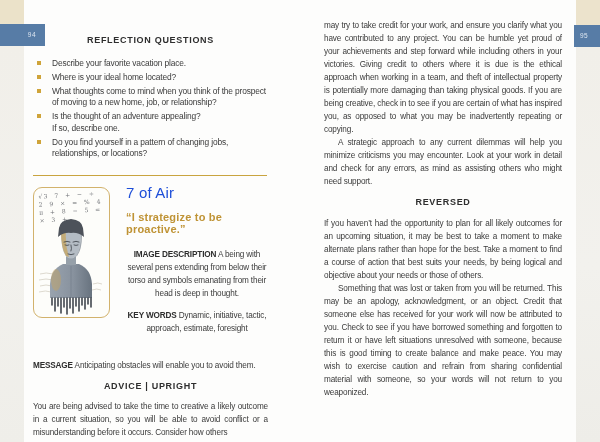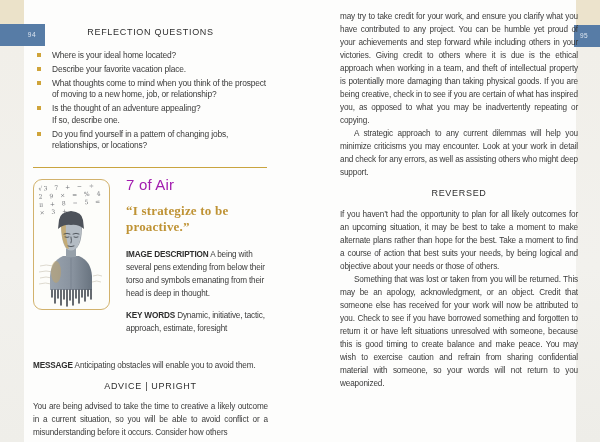--- a/index.html
+++ b/index.html
@@ -12,25 +12,25 @@
   .edge{position:absolute;top:0;width:24px;height:442px;}
   .edge-left{left:0;background:linear-gradient(180deg,#ebe2c9 0px,#ebe2c9 22px,#f1efe9 46px,#f2f1ed 60%,#efeee9 100%);}
   .edge-right{right:0;background:linear-gradient(180deg,#ece3cc 0px,#ece3cc 24px,#f1efe9 48px,#f2f1ed 60%,#eeede8 100%);}
   
   .tab{position:absolute;background:#577ca6;color:#dde6f0;font-size:6.5px;line-height:22px;letter-spacing:.5px;}
   .tab-left{left:0;top:24px;width:45px;height:22px;text-align:right;padding-right:9px;box-sizing:border-box;}
   .tab-right{left:574px;top:25px;width:26px;height:22px;text-align:left;padding-left:6px;box-sizing:border-box;}
   
   .col{position:absolute;top:0;box-sizing:border-box;}
   .col-left{left:33px;width:235px;}
-  .col-right{left:340px;width:238px;padding-top:10px;}
+  .col-right{left:324px;width:238px;padding-top:19px;}
   
   .section-header{
-    font-size:9px;font-weight:normal;color:#2e2e2e;text-align:center;
-    letter-spacing:.7px;margin:0;
+    font-size:9px;font-weight:bold;color:#2e2e2e;text-align:center;
+    letter-spacing:.7px;margin:8px;
   }
   .header-top{padding-top:27px;}
   
   .questions{list-style:none;margin:13px 0 0 0;padding:0;}
   .questions li{display:flex;margin-bottom:2.6px;}
   .bullet{
     flex:0 0 auto;width:4px;height:4px;background:#cfa43a;
     margin:3px 11px 0 4px;
   }
   .q-text{
@@ -49,31 +49,31 @@
   .card-symbols{
     position:absolute;left:5px;top:3px;width:66px;height:36px;
     font-family:"DejaVu Serif",serif;font-size:6px;line-height:8px;
     color:#53565c;letter-spacing:1.5px;word-spacing:2px;
     transform:rotate(-3deg);overflow:hidden;opacity:.85;
   }
   .card-art{position:absolute;left:0;top:0;}
   .card-info{margin-left:16px;width:144px;}
   .card-title{
     margin:-3px 0 8px 0;font-size:15px;font-weight:normal;
-    color:#a21caf;letter-spacing:.2px;
+    color:#1d4ed8;letter-spacing:.2px;
   }
   .card-quote{
-    margin:10px 0 0 0;font-family:Liberation Serif, serif;font-weight:bold;
-    font-size:13px;color:#bf9335;letter-spacing:.2px;
+    margin:10px 0 0 0;font-family:Liberation Sans, sans-serif;font-weight:bold;
+    font-size:11px;color:#bf9335;letter-spacing:.2px;
   }
   .body-text{
     font-size:8.2px;line-height:13px;letter-spacing:-.15px;
     text-align:justify;margin:0;
   }
-  .card-info .body-text{text-align:left;}
+  .card-info .body-text{text-align:center;}
   .desc{margin-top:13px;}
   .kw{margin-top:9px;}
   .lbl{font-weight:bold;color:#2e2e2e;}
   .message{margin-top:24px;}
   .advice-header{margin-top:9px;}
   .advice-text{margin-top:9px;}
   .indent{text-indent:14px;}
   .reversed-header{margin-top:9px;margin-bottom:10px;}
 </style>
 </head>
@@ -91,25 +91,25 @@
     <span>95</span>
   </div>
 
   <div class="col col-left">
 
     <h1 class="section-header header-top">REFLECTION QUESTIONS</h1>
 
     <ul class="questions">
       <li>
         <span class="bullet"></span>
+        <span class="q-text">Describe your favorite vacation place.</span>
+      </li>
+      <li>
+        <span class="bullet"></span>
         <span class="q-text">Where is your ideal home located?</span>
-      </li>
-      <li>
-        <span class="bullet"></span>
-        <span class="q-text">Describe your favorite vacation place.</span>
       </li>
       <li>
         <span class="bullet"></span>
         <span class="q-text">What thoughts come to mind when you think of the prospect of moving to a new home, job, or relationship?</span>
       </li>
       <li>
         <span class="bullet"></span>
         <span class="q-text">Is the thought of an adventure appealing?
 If so, describe one.</span>
       </li>
@@ -202,19 +202,19 @@
       <span>Anticipating obstacles will enable you to avoid them.</span>
     </p>
 
     <h2 class="section-header advice-header">ADVICE | UPRIGHT</h2>
 
     <p class="body-text advice-text">You are being advised to take the time to creative a likely outcome in a current situation, so you will be able to avoid conflict or a misunderstanding before it occurs. Consider how others</p>
   </div>
 
   <div class="col col-right">
     <p class="body-text">may try to take credit for your work, and ensure you clarify what you have contributed to any project. You can be humble yet proud of your achievements and step forward while including others in your victories. Giving credit to others where it is due is the ethical approach when working in a team, and theft of intellectual property is potentially more damaging than taking physical goods. If you are being creative, check in to see if you are certain of what has inspired you, as opposed to what you may be inadvertently repeating or copying.</p>
-    <p class="body-text indent">A strategic approach to any current dilemmas will help you minimize criticisms you may encounter. Look at your work in detail and check for any errors, as well as assisting others who might deep support.</p>
+    <p class="body-text indent">A strategic approach to any current dilemmas will help you minimize criticisms you may encounter. Look at your work in detail and check for any errors, as mind as assisting others who might need support.</p>
     <h2 class="section-header reversed-header">REVERSED</h2>
     <p class="body-text">If you haven’t had the opportunity to plan for all likely outcomes for an upcoming situation, it may be best to take a moment to make alternate plans rather than hope for the best. Take a moment to find a course of action that best suits your needs, by being logical and objective about your needs or those of others.</p>
     <p class="body-text indent">Something that was lost or taken from you will be returned. This may be an apology, acknowledgment, or an object. Credit that someone else has received for your work will now be attributed to you. Check to see if you have borrowed something and forgotten to return it or have left situations unresolved with someone, because this is good timing to create balance and make peace. You may wish to exercise caution and refrain from sharing confidential material with someone, so your words will not return to you weaponized.</p>
   </div>
 
 </div>
 
 </body></html>

